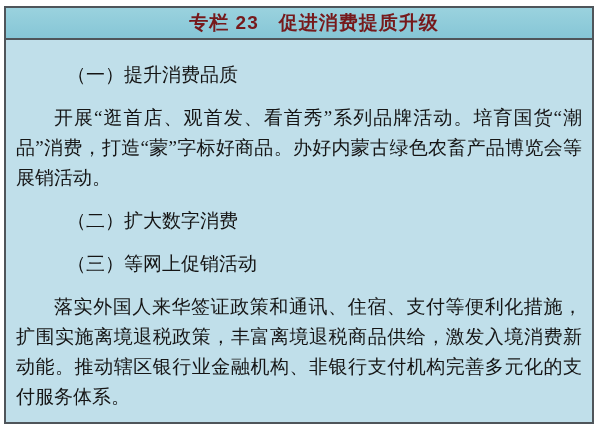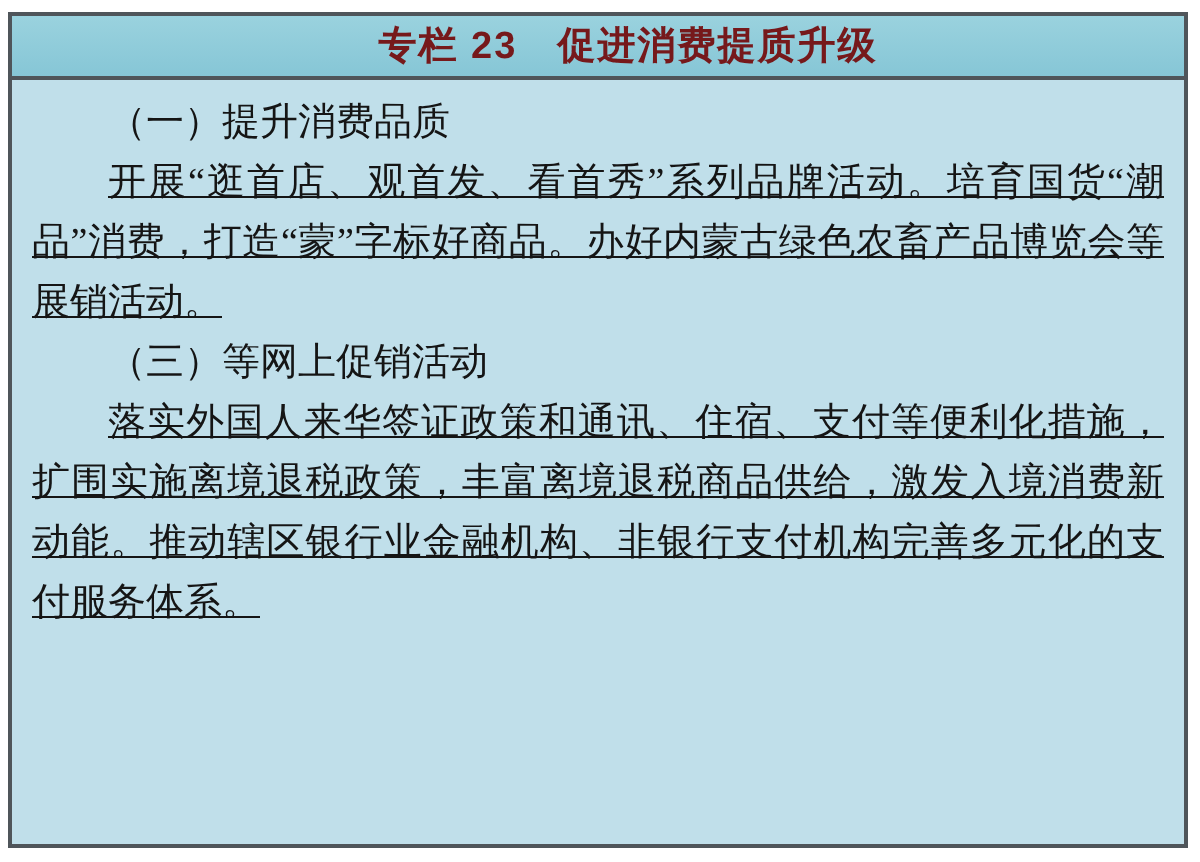--- a/index.html
+++ b/index.html
@@ -43,39 +43,39 @@
     flex: 1 1 auto;
     background: #c0dfea;
     padding: 7px 10px 6px 10px;
     font-size: 19px;
     line-height: 30px;
     color: #151515;
     text-align: justify;
     overflow: hidden;
   }
   .section-heading {
-    margin: 0;
+    margin: 13px;
     text-indent: 2em;
     text-align: left;
     font-family: Liberation Sans, sans-serif;
   }
   .section-paragraph {
     margin: 0;
     text-indent: 2em;
-    text-decoration: underline;
   }
 </style>
 </head>
 <body>
 
 <div class="frame">
   <div class="panel">
     <div class="panel-header">
       <span style="color: rgb(118, 25, 27); margin-left: 30px;">专栏 23　促进消费提质升级</span>
     </div>
     <div class="panel-body">
       <p class="section-heading">（一）提升消费品质</p>
       <p class="section-paragraph">开展“逛首店、观首发、看首秀”系列品牌活动。培育国货“潮品”消费，打造“蒙”字标好商品。办好内蒙古绿色农畜产品博览会等展销活动。</p>
+      <p class="section-heading">（二）扩大数字消费</p>
       <p class="section-heading">（三）等网上促销活动</p>
       <p class="section-paragraph">落实外国人来华签证政策和通讯、住宿、支付等便利化措施，扩围实施离境退税政策，丰富离境退税商品供给，激发入境消费新动能。推动辖区银行业金融机构、非银行支付机构完善多元化的支付服务体系。</p>
     </div>
   </div>
 </div>
 
 </body></html>

